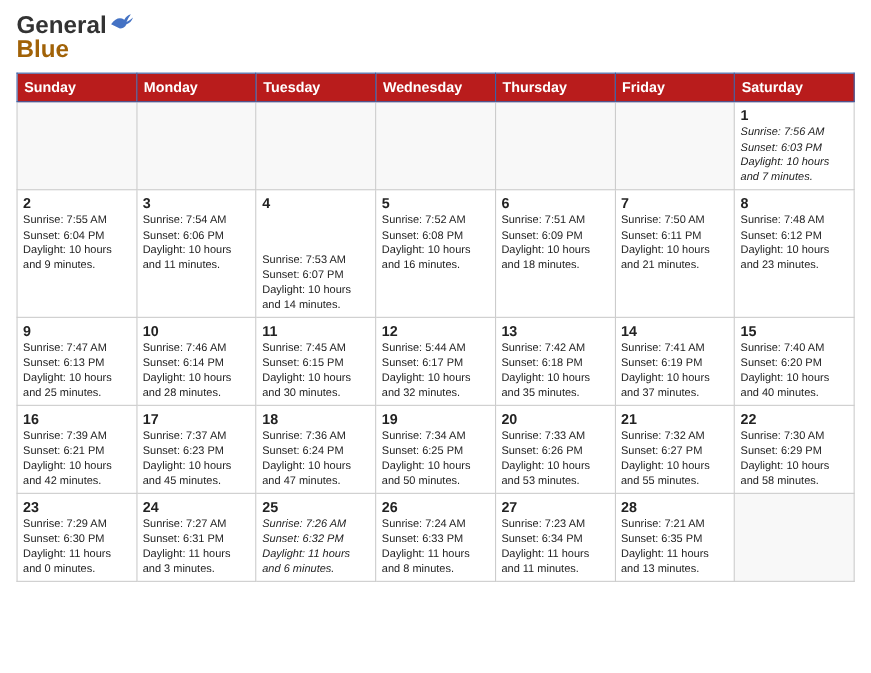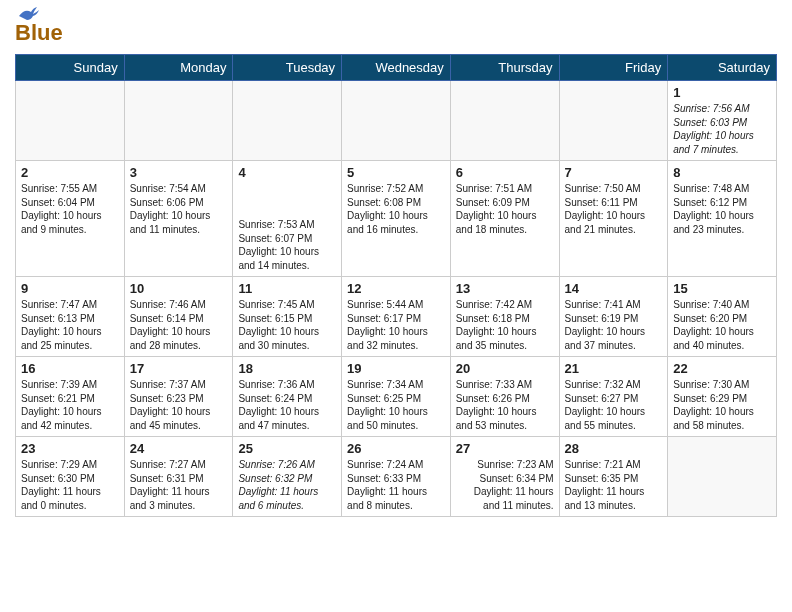--- a/index.html
+++ b/index.html
@@ -36,26 +36,26 @@
     }
     .location {
       font-size: 15px;
       color: #555;
     }
     .calendar {
       width: 100%;
       border-collapse: collapse;
     }
     .calendar th {
-      background-color: #0c4a6e;
+      background-color: #b91c1c;
       color: white;
-      text-align: right;
+      text-align: left;
       padding: 5px 6px;
       font-size: 13px;
-      font-weight: normal;
+      font-weight: bold;
       border: 1px solid #3a62a8;
     }
     .calendar td {
       border: 1px solid #ccc;
       vertical-align: top;
       padding: 4px 5px;
       width: calc(100%/7);
       height: 80px;
       font-size: 10.5px;
       color: #222;
@@ -76,20 +76,21 @@
       color: #222;
     }
   </style>
 </head>
 <body>
 
 <div class="container">
   <div class="header">
     <div class="logo">
       <div style="display:flex;align-items:center;">
+        <span style="font-size:22px;font-weight:bold;color:#333;">General</span>
         <svg width="22" height="18" viewBox="0 0 22 18" style="margin-left:2px;margin-top:-4px;">
           <path d="M2,10 Q8,2 14,6 Q16,2 20,1 Q17,5 16,8 Q20,6 22,4 Q20,9 16,10 Q14,14 10,14 Z" fill="#4472c4"></path>
         </svg>
       </div>
       <span style="font-size:22px;font-weight:bold;color:#a16207;margin-top:-4px;">Blue</span>
     </div>
     <div class="title-area">
       <div class="month-title"></div>
       <div class="location"></div>
     </div>
@@ -300,21 +301,21 @@
           </td>
           <td>
             <span class="day-number">26</span>
             <div class="day-info" style="white-space: pre-line;">Sunrise: 7:24 AM
 Sunset: 6:33 PM
 Daylight: 11 hours
 and 8 minutes.</div>
           </td>
           <td>
             <span class="day-number">27</span>
-            <div class="day-info" style="white-space: pre-line; text-align: right;">Sunrise: 7:23 AM
+            <div class="day-info" style="white-space: pre-line;">Sunrise: 7:23 AM
 Sunset: 6:34 PM
 Daylight: 11 hours
 and 11 minutes.</div>
           </td>
           <td>
             <span class="day-number">28</span>
             <div class="day-info" style="white-space: pre-line;">Sunrise: 7:21 AM
 Sunset: 6:35 PM
 Daylight: 11 hours
 and 13 minutes.</div>

